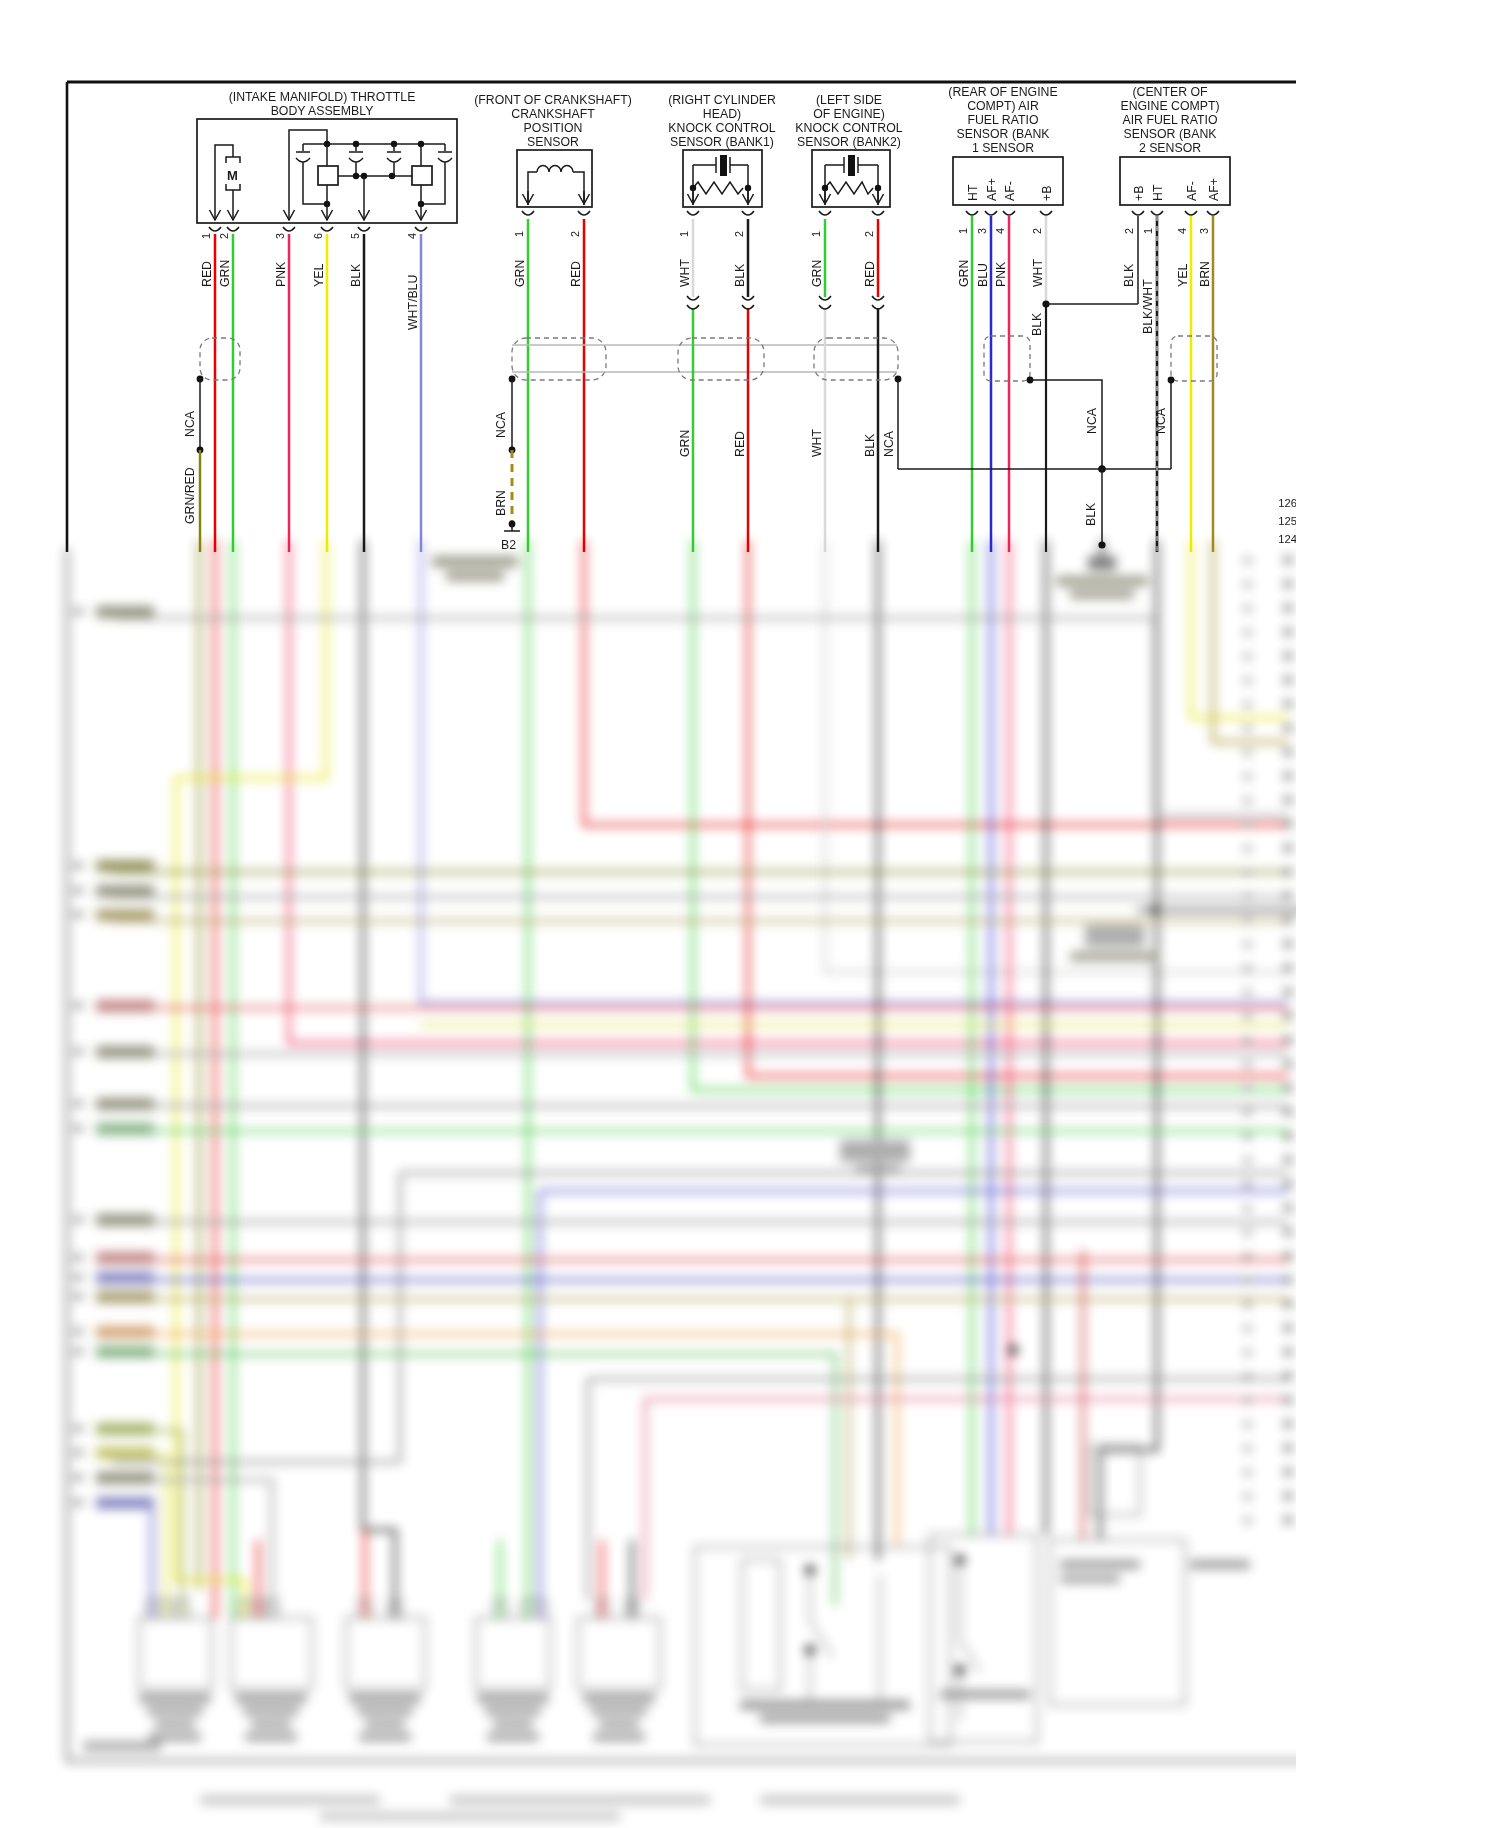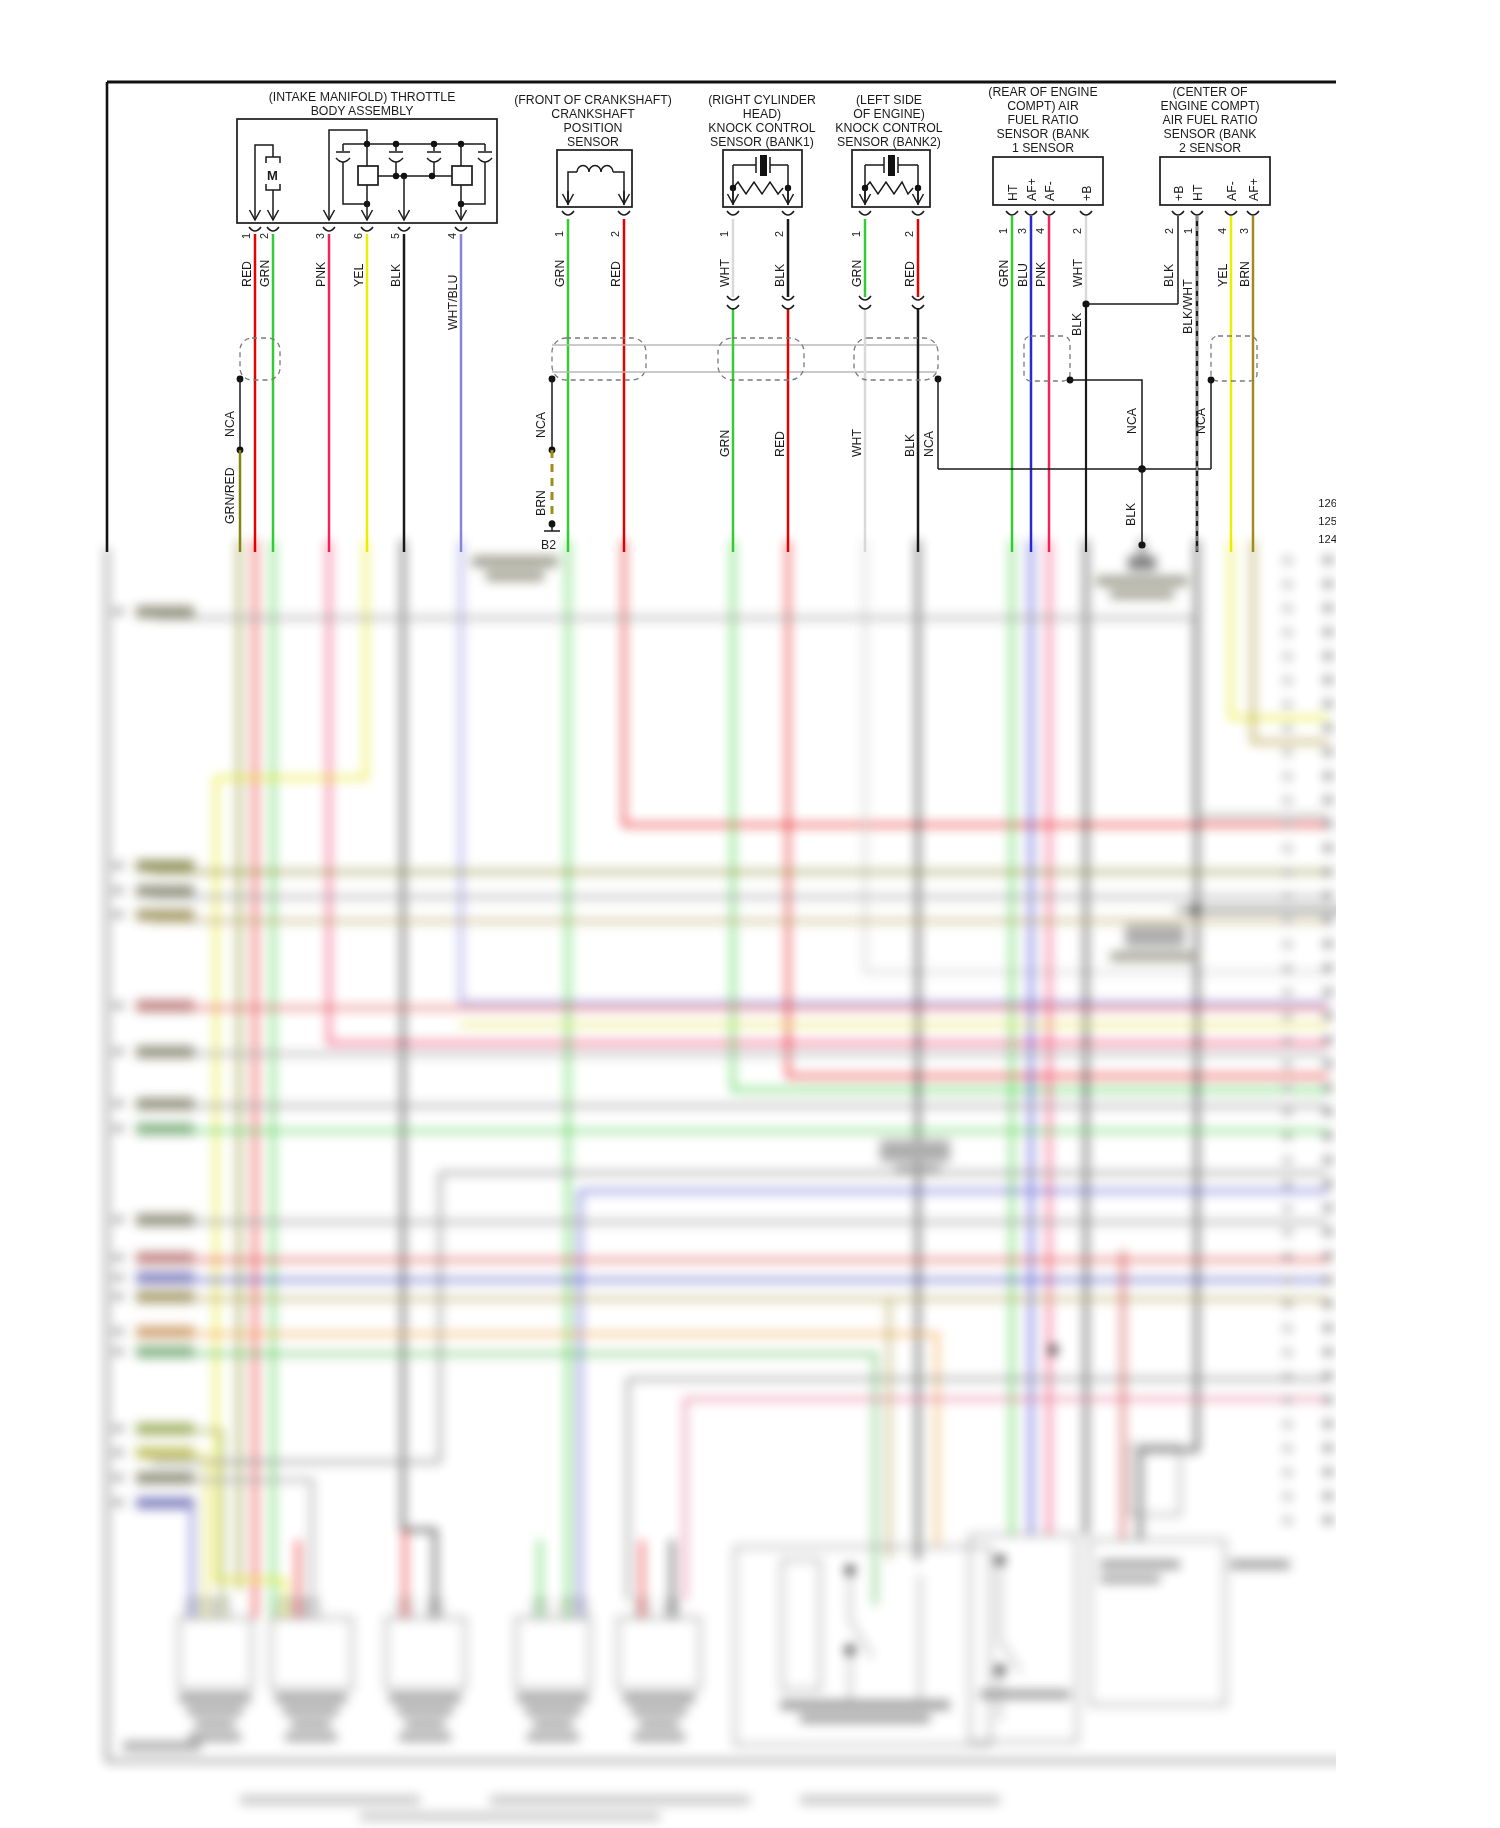--- a/index.html
+++ b/index.html
@@ -1,17 +1,17 @@
 <!DOCTYPE html>
 <html><head>
 <meta charset="utf-8">
 <style>
   html,body{margin:0;padding:0;background:#fff;}
   #page{position:relative;width:1296px;height:1828px;background:#ffffff;overflow:hidden;
-        font-family:"Liberation Sans",sans-serif;margin-left:40px;}
+        font-family:"Liberation Sans",sans-serif;}
   svg{position:absolute;left:0;top:0;}
   .bz{filter:blur(5.5px);opacity:.95;}
   .t{font:12.3px "Liberation Sans",sans-serif;fill:#1a1a1a;}
   .tl{font:12.3px "Liberation Sans",sans-serif;fill:#1a1a1a;text-anchor:middle;}
   .tn{font:10.8px "Liberation Sans",sans-serif;fill:#1a1a1a;}
   .te{font:11.2px "Liberation Sans",sans-serif;fill:#1a1a1a;text-anchor:end;}
   .bx{fill:none;stroke:#1a1a1a;stroke-width:1.7;}
   .ln{fill:none;stroke:#1a1a1a;stroke-width:1.5;}
   .wr{fill:none;stroke-width:2.5;}
   .dsh{fill:none;stroke:#7a7a7a;stroke-width:1.3;stroke-dasharray:5 4;}

